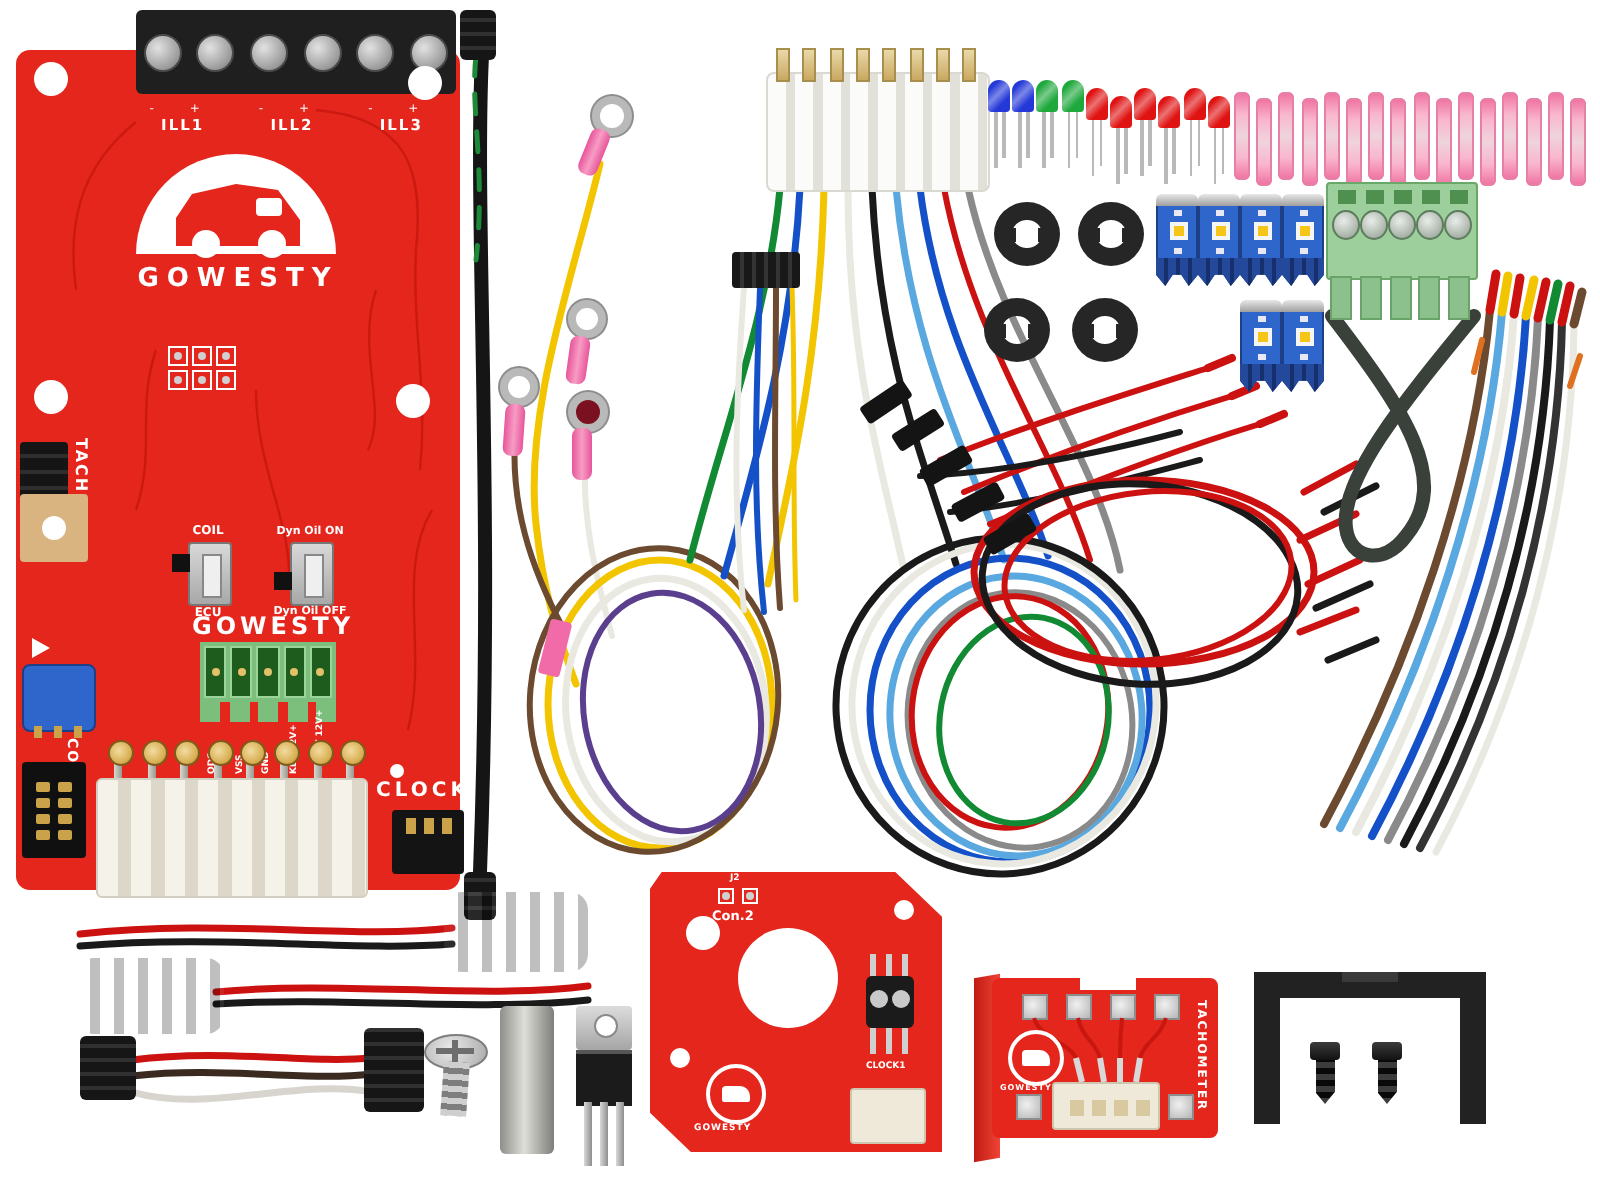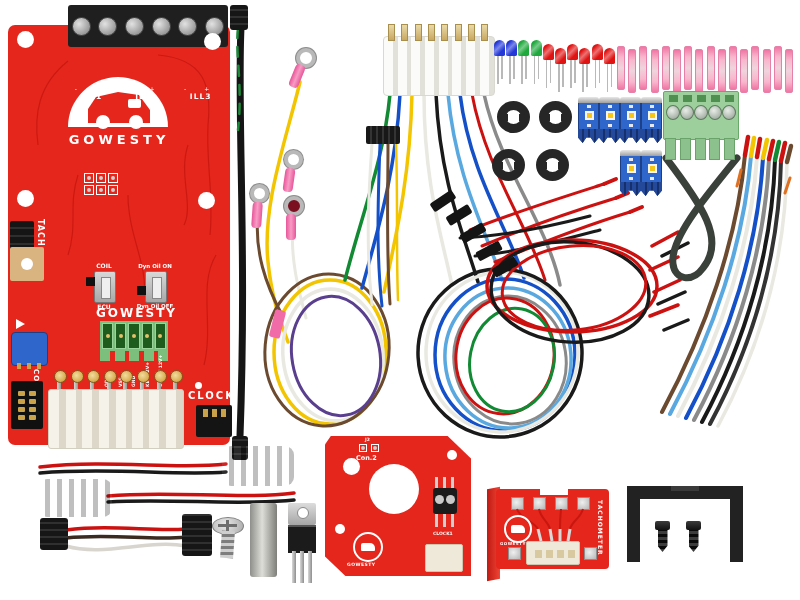--- a/index.html
+++ b/index.html
@@ -7,21 +7,21 @@
          font-family:"DejaVu Sans",sans-serif;}
   .abs{position:absolute;}
   .wtxt{color:#fff;font-weight:bold;line-height:1;text-align:center;}
   
   #main-pcb{left:8px;top:25px;width:222px;height:420px;background:#e4261c;border-radius:7px;z-index:1;}
   .hole{background:#fff;border-radius:50%;}
   #terminal-block{left:60px;top:-20px;width:160px;height:42px;background:#1f1f1f;border-radius:3px;
       display:flex;align-items:center;justify-content:space-around;}
   .screw{width:17px;height:17px;border-radius:50%;background:radial-gradient(circle at 35% 35%,#e2e2e2,#9a9a9a 70%,#6f6f6f);border:1px solid #4a4a4a;}
   #ill-row{left:56px;top:26px;width:164px;display:flex;justify-content:space-around;z-index:2;}
-  .ill{display:flex;flex-direction:column;align-items:center;margin-top:34px;}
+  .ill{display:flex;flex-direction:column;align-items:center;}
   .ill .pol{font-size:6px;letter-spacing:8px;color:#fff;}
   .ill .lbl{font-size:7.5px;font-weight:bold;color:#fff;letter-spacing:1px;}
   #dome-wrap{left:58px;top:42px;width:104px;height:62px;}
   #brand-text{left:14px;top:108px;width:194px;text-align:center;font-size:13px;letter-spacing:4px;}
   #j1-pads{left:76px;top:148px;width:36px;display:grid;grid-template-columns:repeat(3,10px);gap:2px;}
   .pad{width:10px;height:10px;border:1px solid #fff;box-sizing:border-box;display:flex;align-items:center;justify-content:center;}
   .pad i{width:4px;height:4px;border-radius:50%;background:#cfcfcf;}
   #tach-conn{left:2px;top:196px;width:24px;height:30px;background:#151515;border-radius:2px;
      background-image:repeating-linear-gradient(0deg,#151515 0 6px,#2e2e2e 6px 8px);}
   #tach-label{left:28px;top:194px;font-size:8px;writing-mode:vertical-rl;letter-spacing:1px;}

